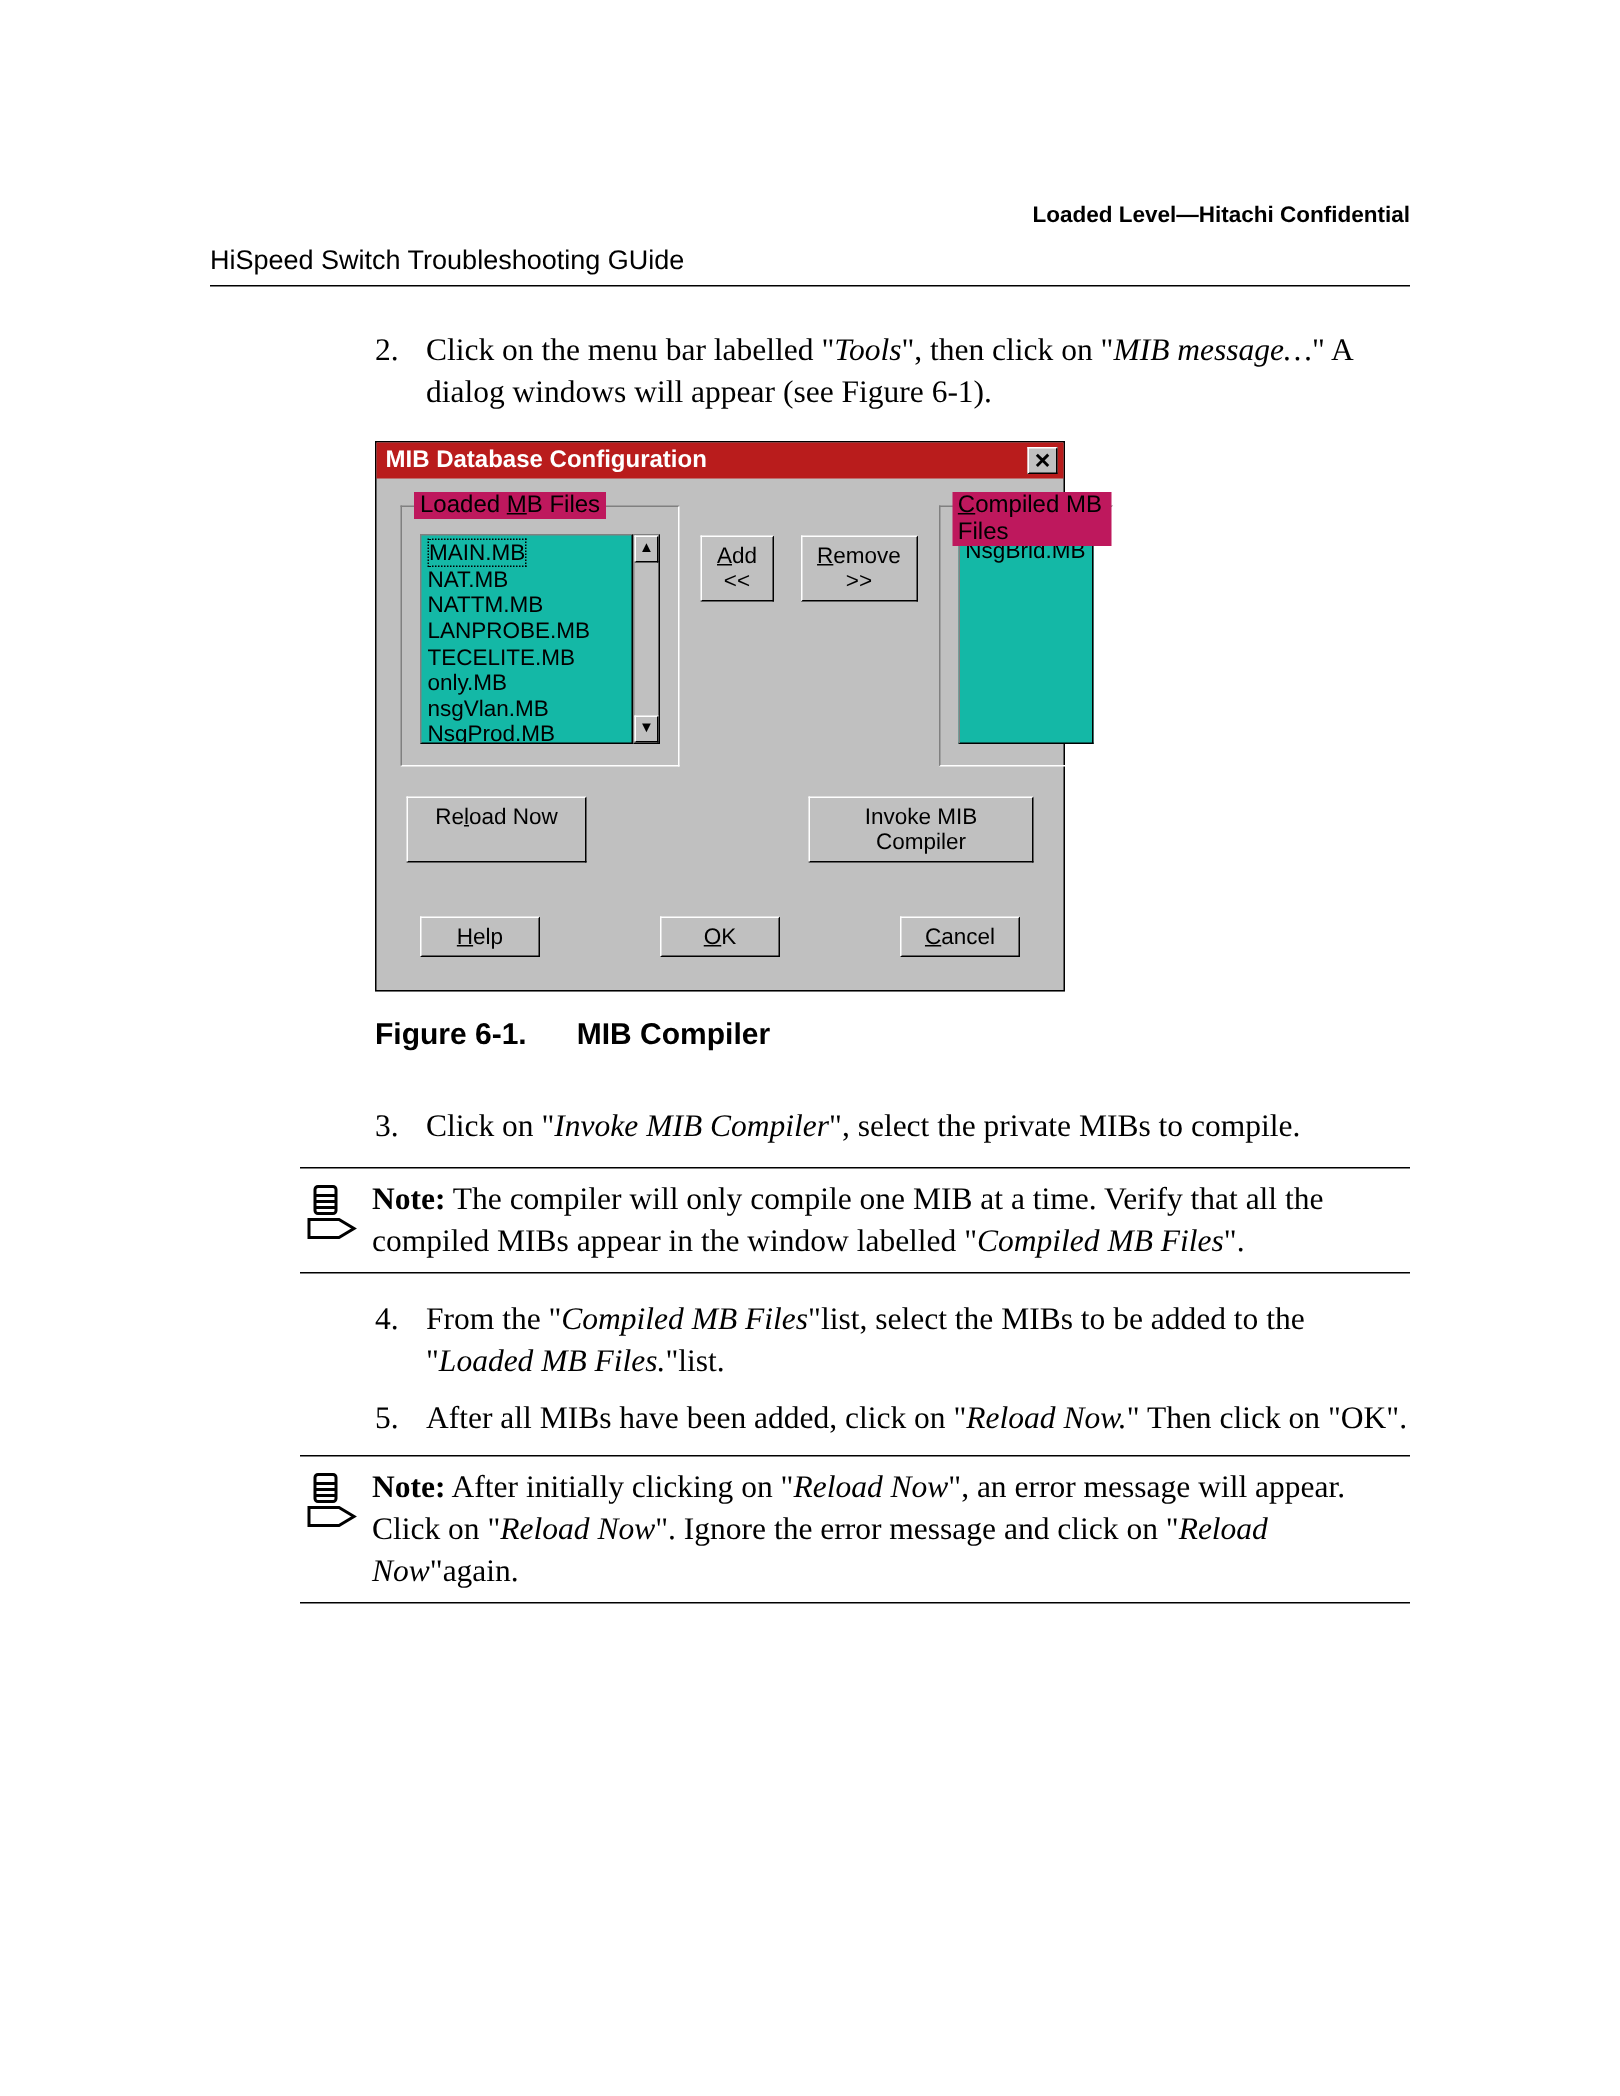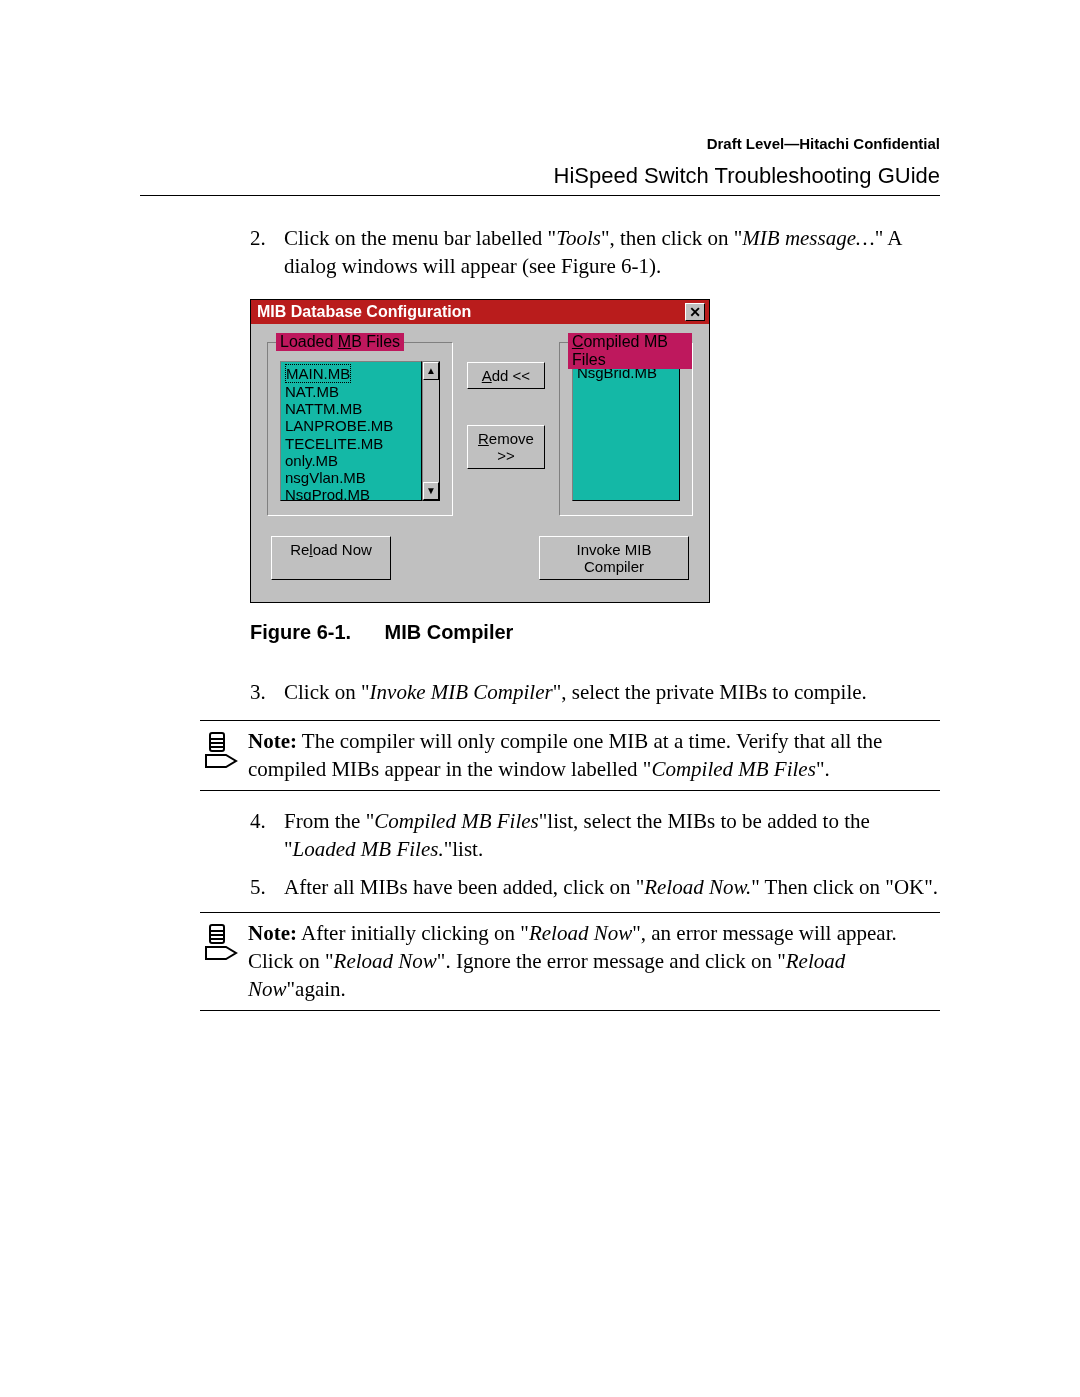--- a/index.html
+++ b/index.html
@@ -19,23 +19,22 @@
   .header-right {
     position: absolute;
     top: 135px;
     right: 140px;
     font-family: Arial, Helvetica, sans-serif;
     font-weight: bold;
     font-size: 15px;
   }
   .doc-title {
     font-family: Arial, Helvetica, sans-serif;
-    font-size: 22px;
+    font-size: 18px;
     margin-top: 28px;
-    text-align: right;
   }
   hr.rule {
     border: none;
     border-top: 1.5px solid #000;
     margin: 6px 0 28px 0;
   }
   hr.rule-thin {
     border: none;
     border-top: 1.2px solid #000;
     margin: 6px 0 6px 0;
@@ -152,23 +151,24 @@
     background: #c0c0c0;
     border: 1.5px solid #000;
     border-top-color: #fff; border-left-color: #fff;
     padding: 4px 10px;
     font-size: 15px;
     text-align: center;
     cursor: default;
   }
   .mid-btns {
     display: flex;
-    flex-direction: column;
-    gap: 36px;
+    flex-direction: row;
+    gap: 18px;
     margin-top: 20px;
+    align-items: center;
   }
   .row2 {
     display: flex;
     justify-content: space-between;
     margin-top: 20px;
     padding: 0 4px;
   }
   .row3 {
     display: flex;
     justify-content: center;
@@ -210,21 +210,21 @@
     justify-content: space-between;
     font-family: Arial, Helvetica, sans-serif;
     font-size: 17px;
     margin-top: 8px;
   }
 </style>
 </head>
 <body>
 
 <div class="page">
-  <div class="header-right">Draft Level—Hitachi Confidential</div>
+  <div class="header-right">Loaded Level—Hitachi Confidential</div>
 
   <div class="doc-title">HiSpeed Switch Troubleshooting GUide</div>
   <hr class="rule">
 
   <div class="body-indent">
 
     <div class="num-item">
       <div class="num">2.</div>
       <div class="txt">
         <span>Click on the menu bar labelled "</span><span class="italic">Tools</span><span>", then click on "</span><span class="italic">MIB message…</span><span>"  A dialog windows will appear (see Figure 6-1).</span>
@@ -271,20 +271,25 @@
               <span>NsgBrid.MB</span>
             </div>
           </div>
         </div>
 
         <div class="row2">
           <div class="winbtn" style="width:120px">Re<u>l</u>oad Now</div>
           <div class="winbtn" style="width:150px">Invoke MIB Compiler</div>
         </div>
 
+        <div class="row3">
+          <div class="winbtn" style="width:80px"><u>H</u>elp</div>
+          <div class="winbtn" style="width:80px"><u>O</u>K</div>
+          <div class="winbtn" style="width:80px"><u>C</u>ancel</div>
+        </div>
       </div>
     </div>
 
     <div class="fig-caption">
       <span>Figure 6-1.</span>&nbsp;&nbsp;&nbsp;&nbsp;&nbsp;&nbsp;<span>MIB Compiler</span>
     </div>
 
     <div class="num-item">
       <div class="num">3.</div>
       <div class="txt">

